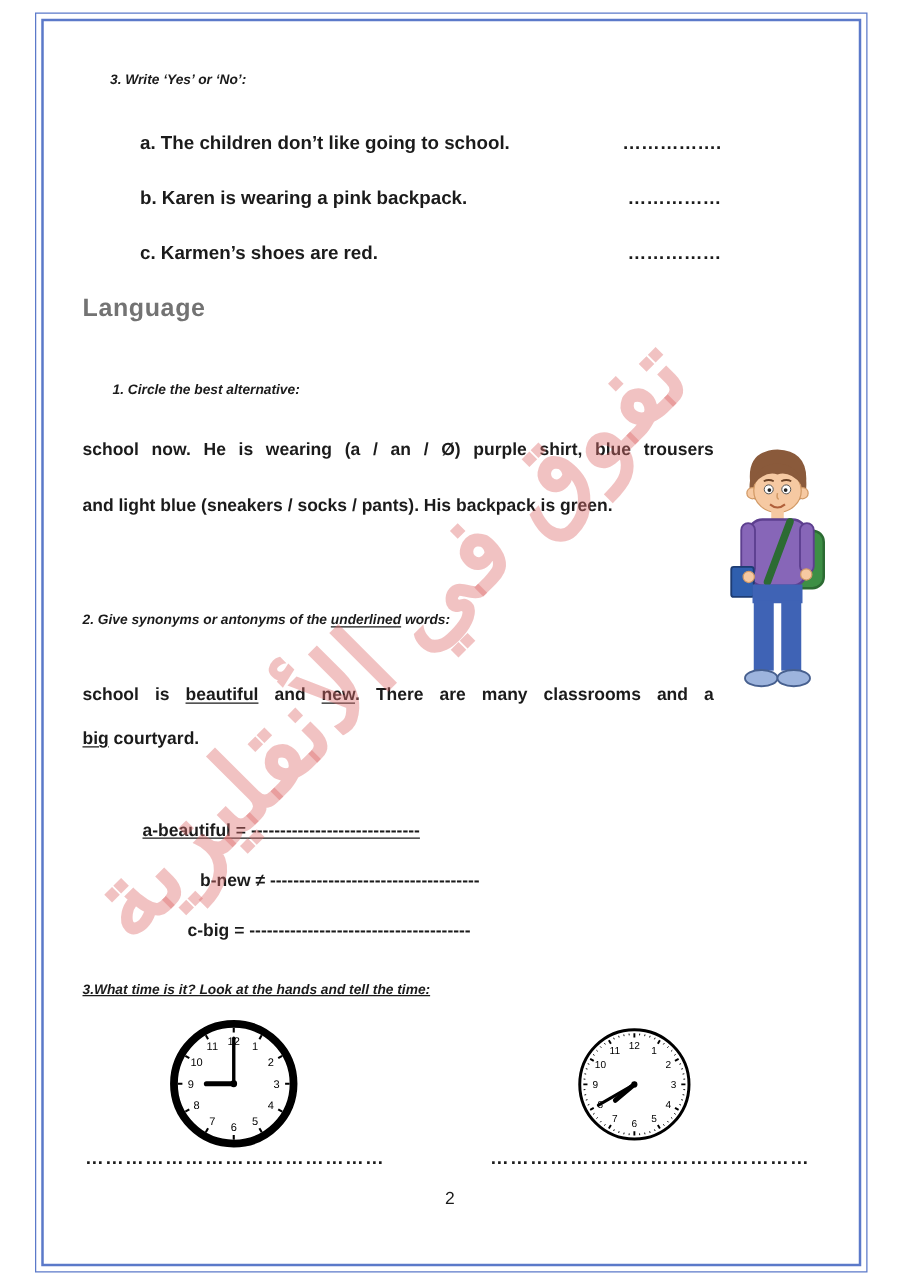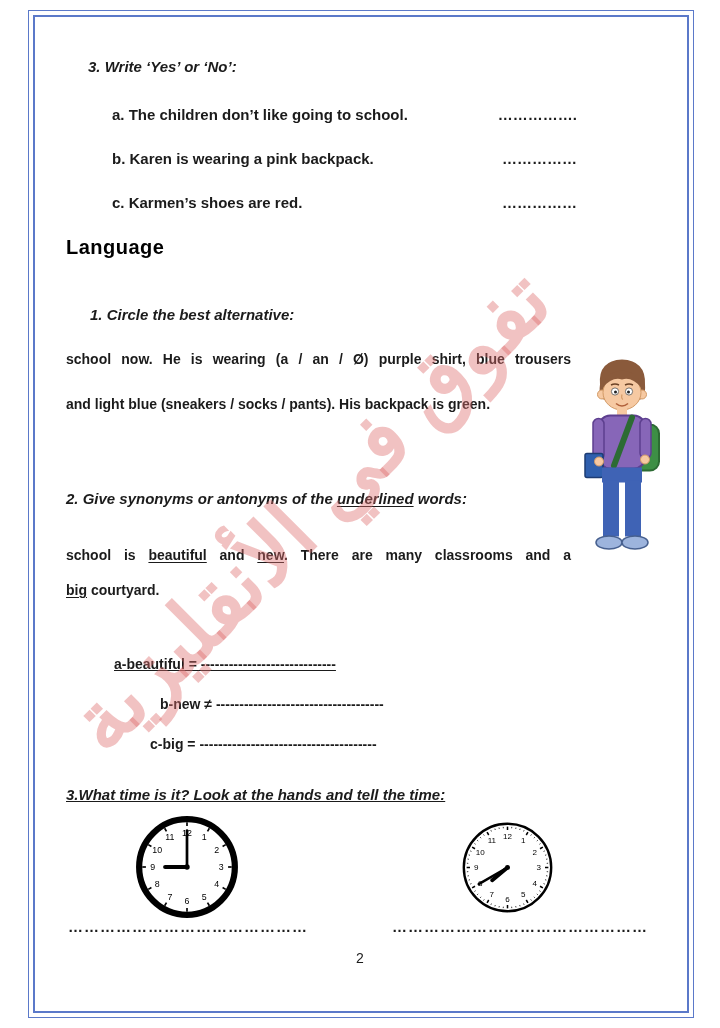--- a/index.html
+++ b/index.html
@@ -20,27 +20,27 @@
     border:2px solid #5b79c9; pointer-events:none;
   }
   .watermark {
     position:absolute; left:-30px; top:462px; width:680px;
     text-align:center; transform:rotate(-45deg);
     font-size:84px; font-weight:bold; white-space:nowrap;
     color:rgba(222,110,110,0.42);
     z-index:6; pointer-events:none;
   }
   .abs { position:absolute; }
-  .titleline { font-weight:bold; font-style:italic; font-size:15px; }
+  .titleline { font-weight:bold; font-style:italic; font-size:11px; }
   .sec-yesno-title { left:88px; top:58px; }
   .yesno-items { left:112px; top:106px; width:465px; font-weight:bold; font-size:15px;text-align:center; }
   .yesno-row { display:flex; justify-content:space-between; margin-bottom:27px; }
   .language-heading {
     left:66px; top:236px; font-size:20px; font-weight:bold;
-    color:#000000; letter-spacing:0.5px;
+    color:#737373; letter-spacing:0.5px;
   }
   .ex1-title { left:90px; top:306px; }
   .para { font-weight:bold; font-size:14px; }
   .p1 { left:66px; top:337px; width:505px; }
   .p1 .line { line-height:45px; height:45px; }
   .p2 { left:66px; top:538px; width:505px; }
   .p2 .line { line-height:35px; height:35px; }
   .jline { text-align:justify; text-align-last:justify; }
   .boy { left:572px; top:352px; width:100px; height:205px; z-index:2; }
   .ex2-title { left:66px; top:490px; }

